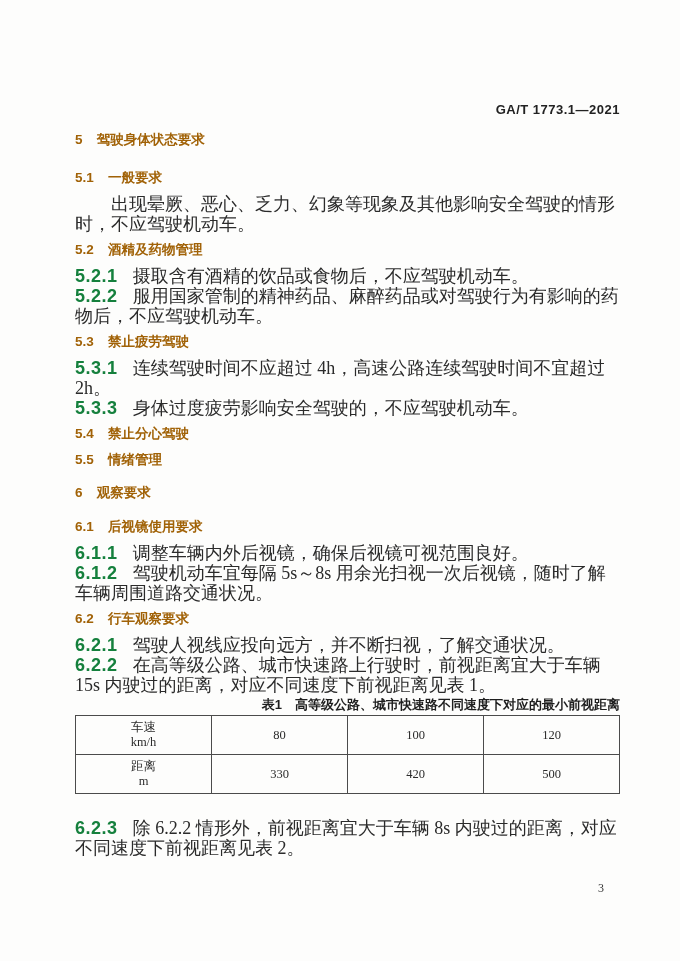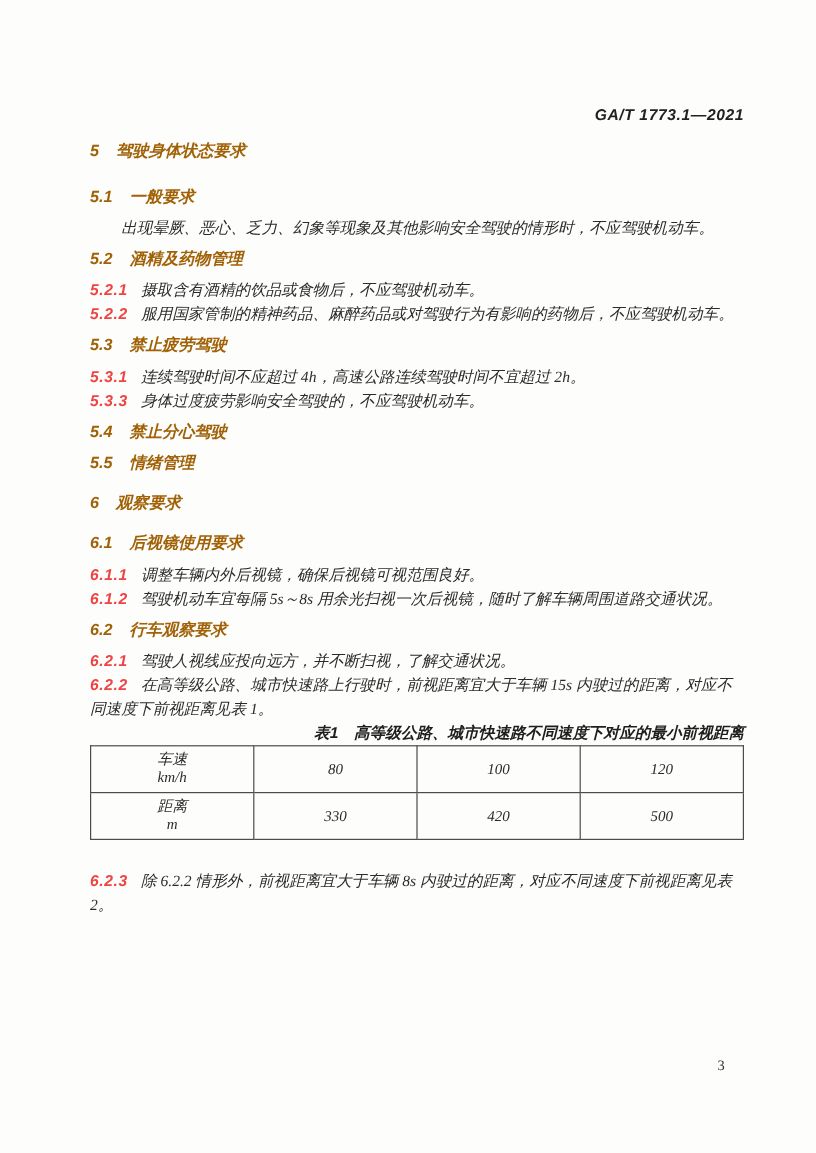--- a/index.html
+++ b/index.html
@@ -11,23 +11,22 @@
   }
   .page {
     position: relative;
     width: 680px; height: 961px;
     background: #fdfdfc;
     color: #2b2b2b;
     overflow: hidden;
   }
   .content {
     position: absolute;
-    left: 75px; top: 2px;
+    left: 75px; top: 16px;
     width: 545px;
-    font-style: italic;
   }
   .header {
     margin-top: 87px;
     text-align: right;
     font-family: "Liberation Sans", "DejaVu Sans", sans-serif;
     font-weight: bold;
     font-size: 13px;
     line-height: 14px;
     letter-spacing: 0.5px;
     color: #222;
@@ -36,29 +35,29 @@
     margin: 0;
     font-family: "Liberation Sans", "DejaVu Sans", sans-serif;
     font-weight: bold;
     font-size: 13.5px;
     line-height: 20px;
     color: #a16207;
   }
   .h1 .num, .h2 .num { margin-right: 1.05em; }
   .para, .clause {
     margin: 0;
-    font-size: 13px;
+    font-size: 18px;
     line-height: 20px;
     color: #2b2b2b;
   }
   .para { text-indent: 2em; }
   .clause .cnum {
     font-family: "Liberation Sans", "DejaVu Sans", sans-serif;
     font-weight: bold;
-    color: #ef4444;
+    color: #15803d;
     margin-right: 0.85em;
     letter-spacing: 0.5px;
   }
   .mt0  { margin-top: 0; }
   .mt2  { margin-top: 2px; }
   .mt6  { margin-top: 6px; }
   .mt8  { margin-top: 24px; }
   .mt13 { margin-top: 13px; }
   .mt14 { margin-top: 14px; }
   .mt18 { margin-top: 18px; }

